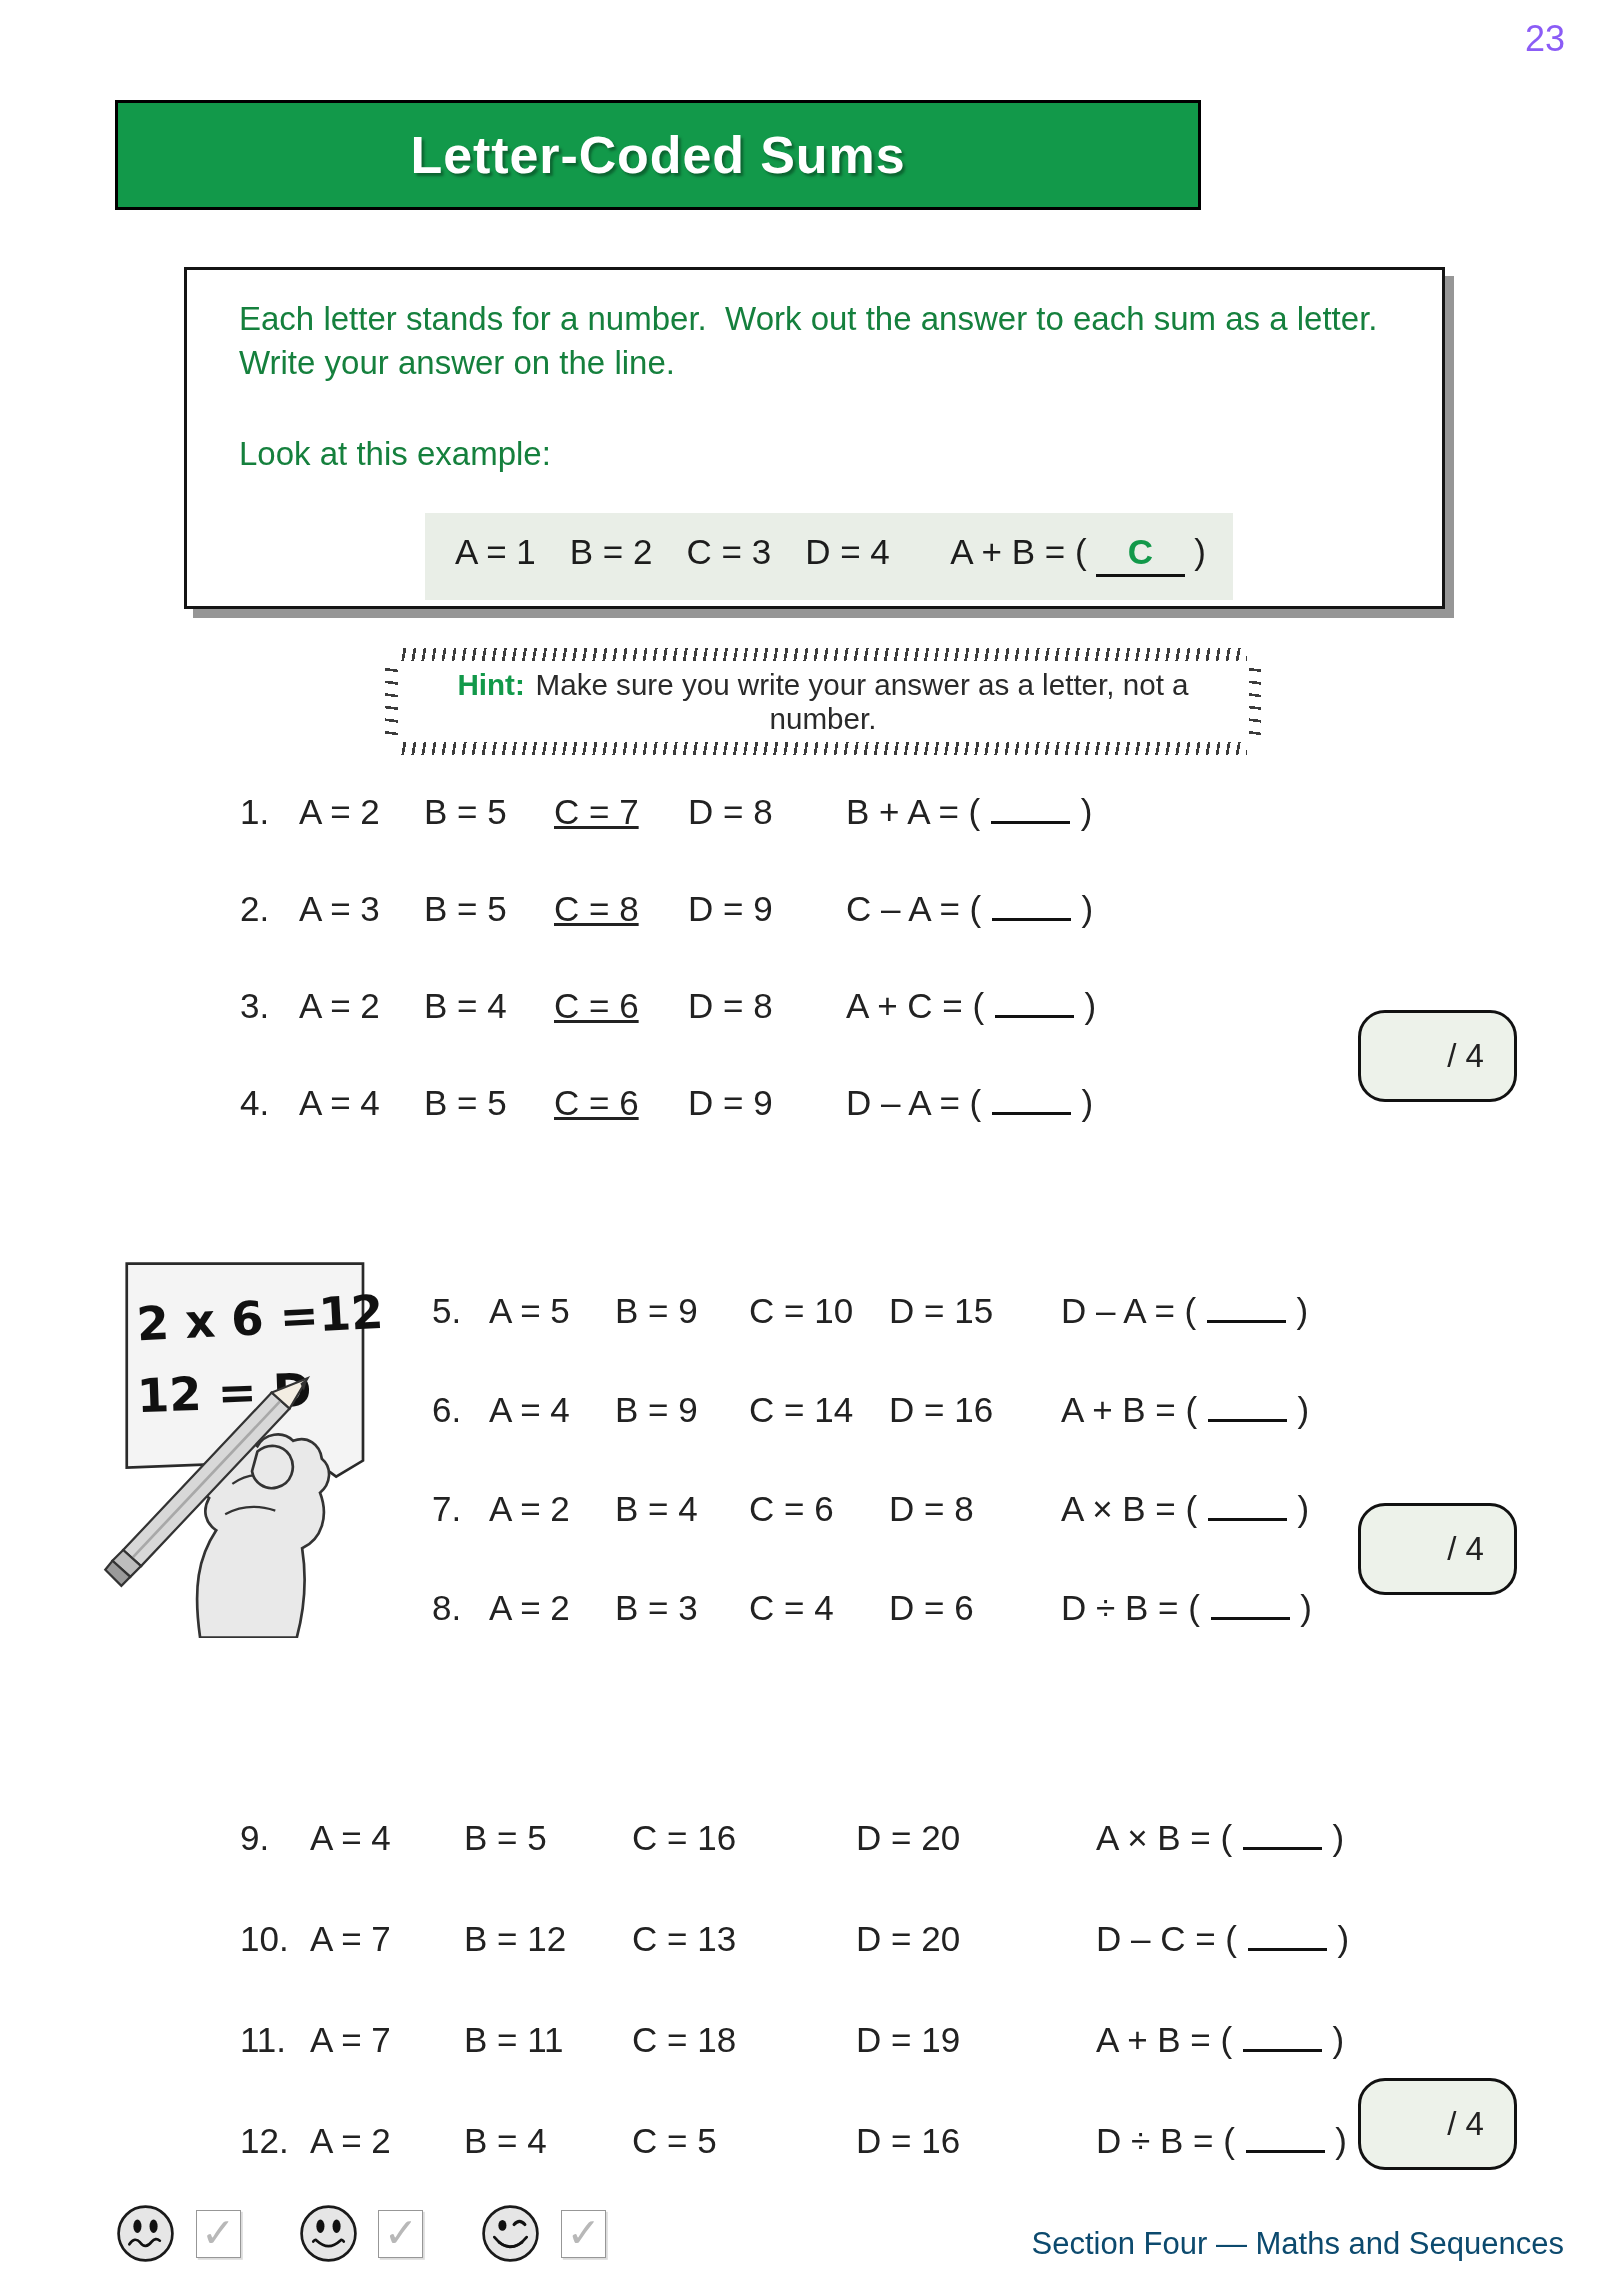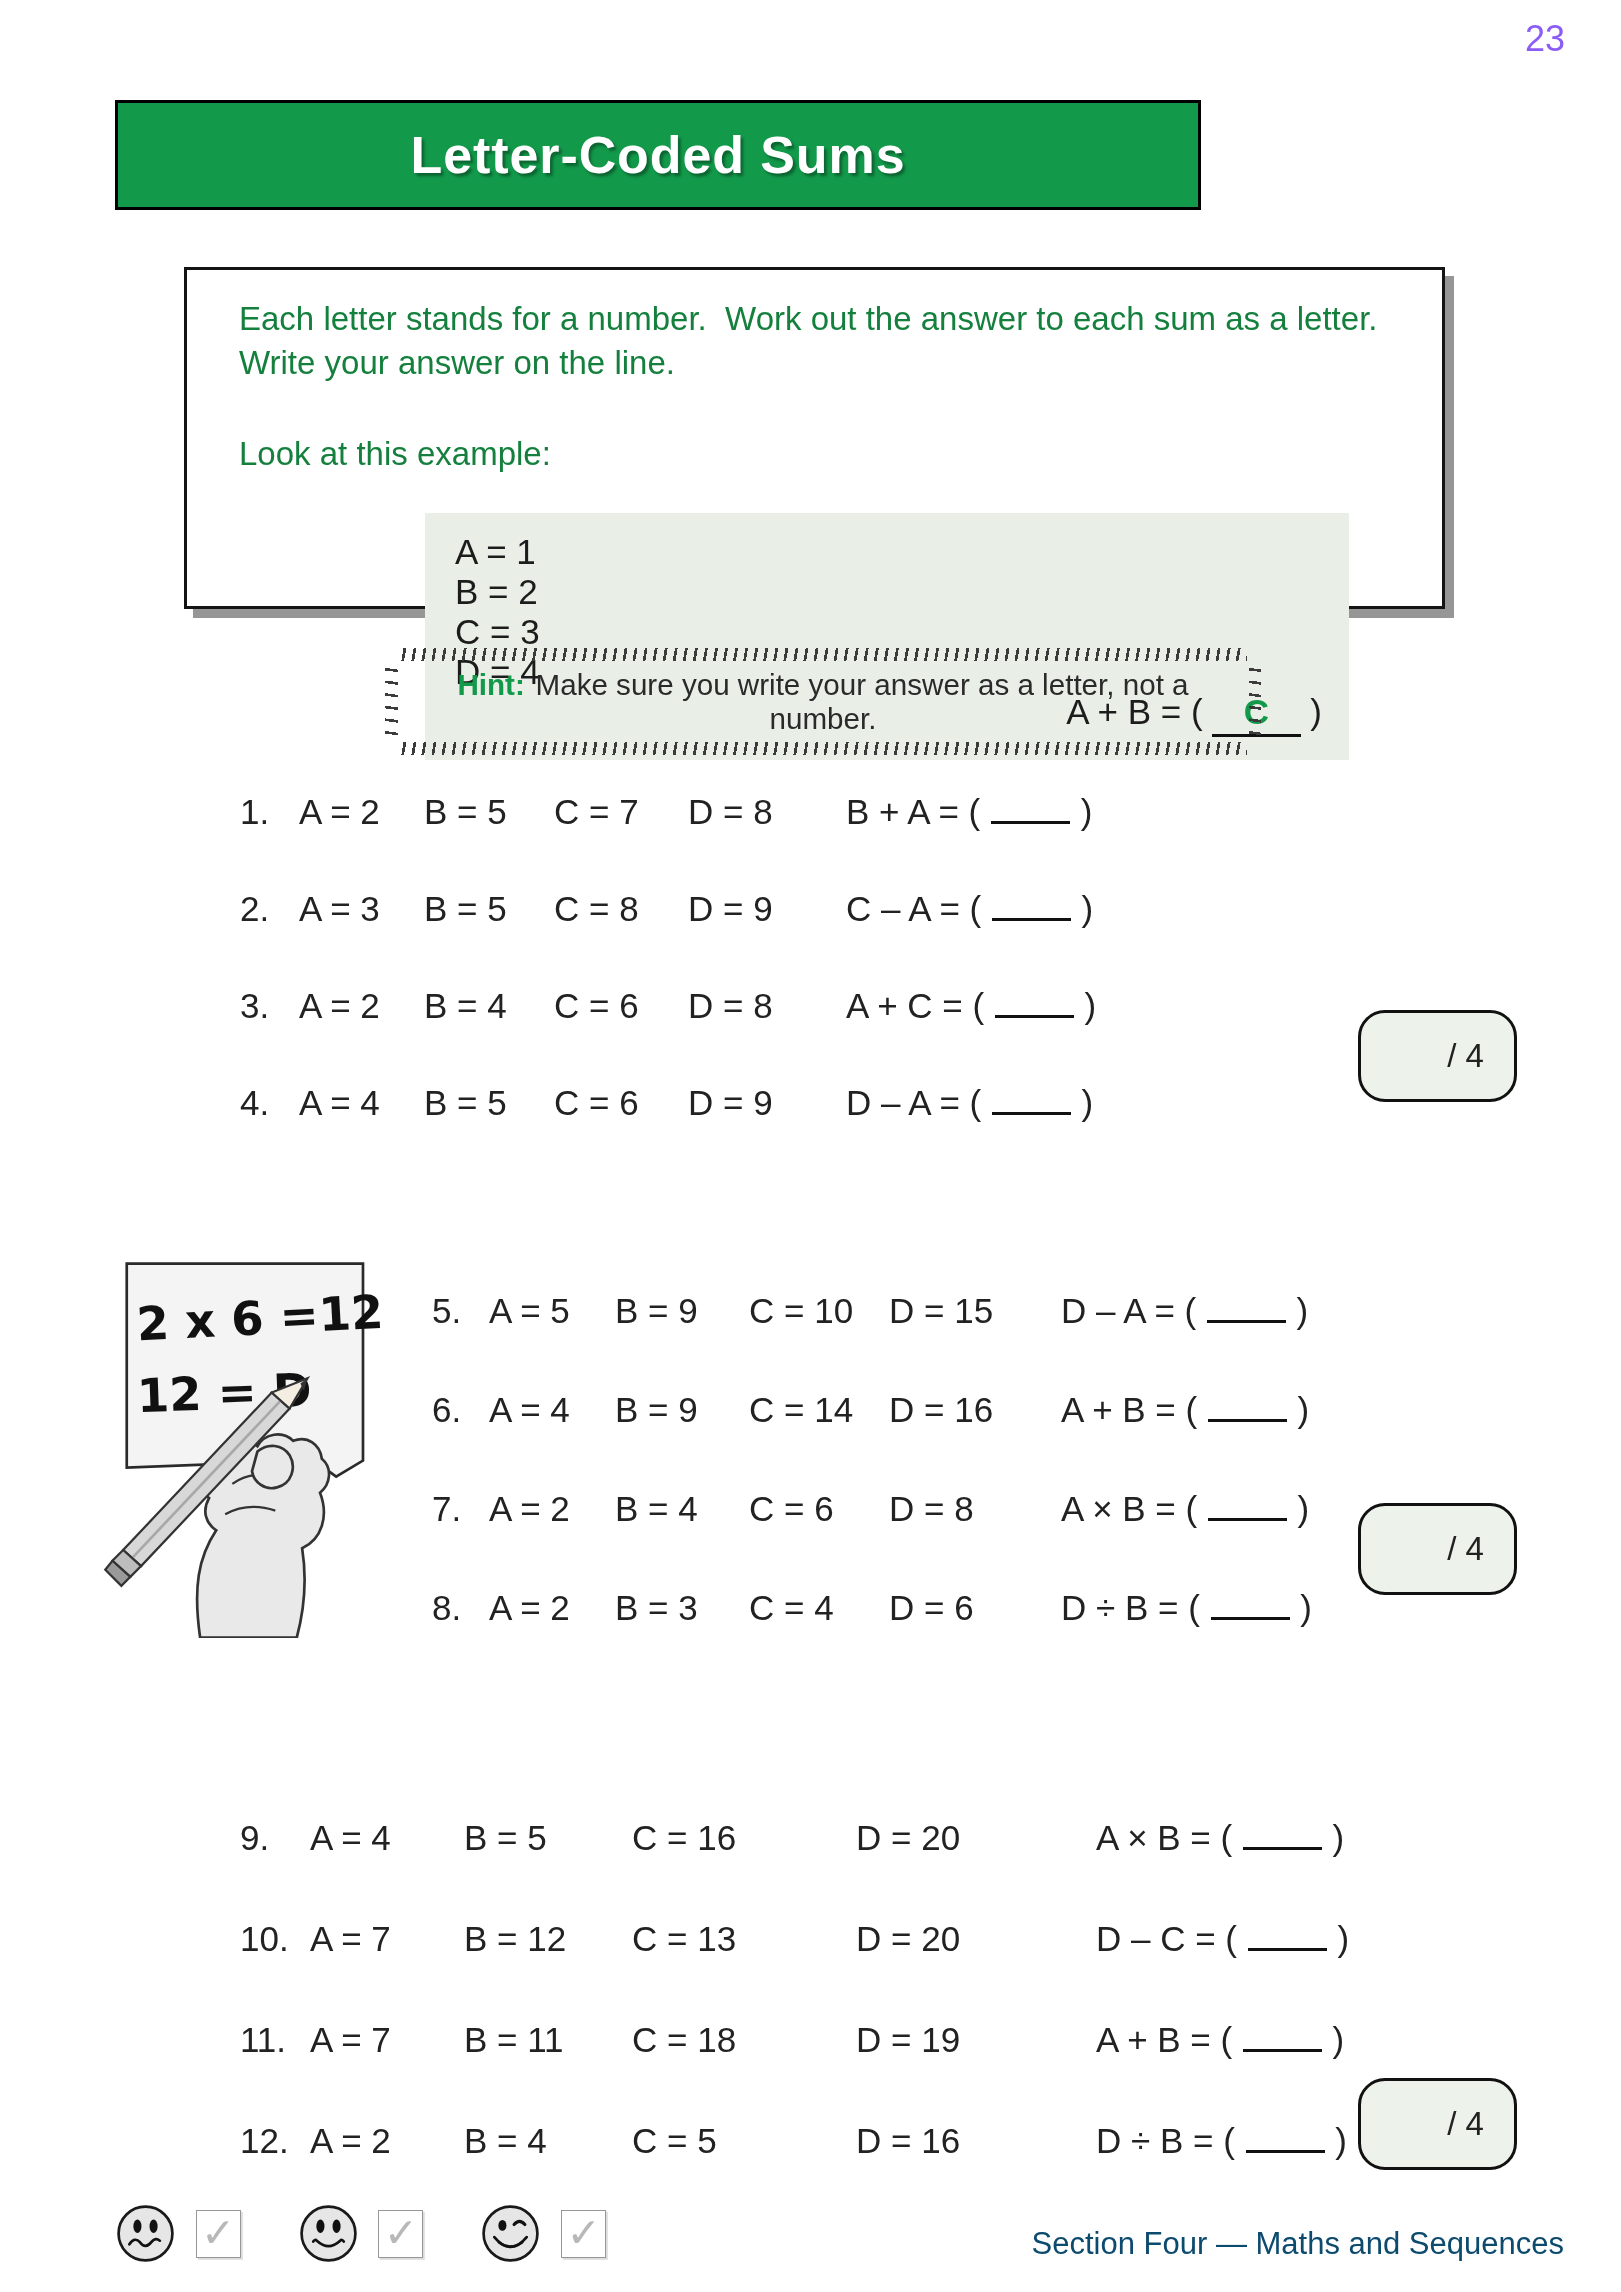--- a/index.html
+++ b/index.html
@@ -20,22 +20,22 @@
   }
   
   .instruction-box{
     position:absolute;left:184px;top:267px;width:1261px;height:342px;box-sizing:border-box;
     background:#fff;border:3.6px solid #141414;box-shadow:9px 9px 0 #969696;
     padding:27px 45px 0 52px;
   }
   .instruction-box p{margin:0;font-size:33px;line-height:1.34;white-space:pre-wrap;color:#15803d;}
   .instruction-box .example-intro{margin-top:47px;}
   .example-strip{
-    margin:36px 0 0 186px;width:924px;box-sizing:border-box;background:#e9eee7;
-    padding:19.7px 27px 23px 30px;font-size:35px;display:flex;align-items:baseline;flex-direction:column;
+    margin:36px 0 0 186px;width:808px;box-sizing:border-box;background:#e9eee7;
+    padding:19.7px 27px 23px 30px;font-size:35px;display:flex;align-items:baseline;
   }
   .example-strip .ex-col{margin-right:34px;white-space:nowrap;}
   .example-strip .ex-eq{margin-left:auto;white-space:nowrap;}
   .ex-blank{
     display:inline-block;min-width:79px;text-align:center;color:#12994a;font-weight:bold;
     border-bottom:3.6px solid #111;padding:0 5.4px 1.8px 5.4px;margin:0 9px;
   }
   
   .hint{
     position:absolute;left:385px;top:648px;width:876px;box-sizing:border-box;
@@ -54,21 +54,21 @@
   .hint .hint-label{color:#12994a;font-weight:bold;margin-right:10.7px;}
   
   .group{position:absolute;font-size:35px;color:#222;}
   .qrow{display:flex;align-items:baseline;white-space:nowrap;}
   .g1{left:240px;top:792px;}   .g1 .qrow{height:97px;}
   .g2{left:432px;top:1291px;}  .g2 .qrow{height:99px;}
   .g3{left:240px;top:1818px;}  .g3 .qrow{height:101px;}
   .qnum{display:inline-block;}
   .g1 .qnum{width:59px;} .g2 .qnum{width:57px;} .g3 .qnum{width:70px;}
   .col{display:inline-block;}
-  .g1 .c1{width:125px;} .g1 .c2{width:130px;} .g1 .c3{width:134px;} .g1 .c4{width:158px;}
+  .g1 .c1{width:125px;} .g1 .c2{width:130px;} .g1 .c3{width:134px;text-decoration:underline;} .g1 .c4{width:158px;}
   .g2 .c1{width:126px;} .g2 .c2{width:134px;} .g2 .c3{width:140px;} .g2 .c4{width:172px;}
   .g3 .c1{width:154px;} .g3 .c2{width:168px;} .g3 .c3{width:184px;} .g3 .c4{width:240px;margin-left:40px;}
   .blank{
     display:inline-block;width:79px;height:0;border-bottom:3.6px solid #111;margin:0 10.7px;
   }
   
   .score-box{
     position:absolute;left:1358px;width:159px;height:92px;box-sizing:border-box;
     background:#edf2ea;border:3.6px solid #111;border-radius:27px;
     display:flex;align-items:center;justify-content:center;padding-left:56px;

